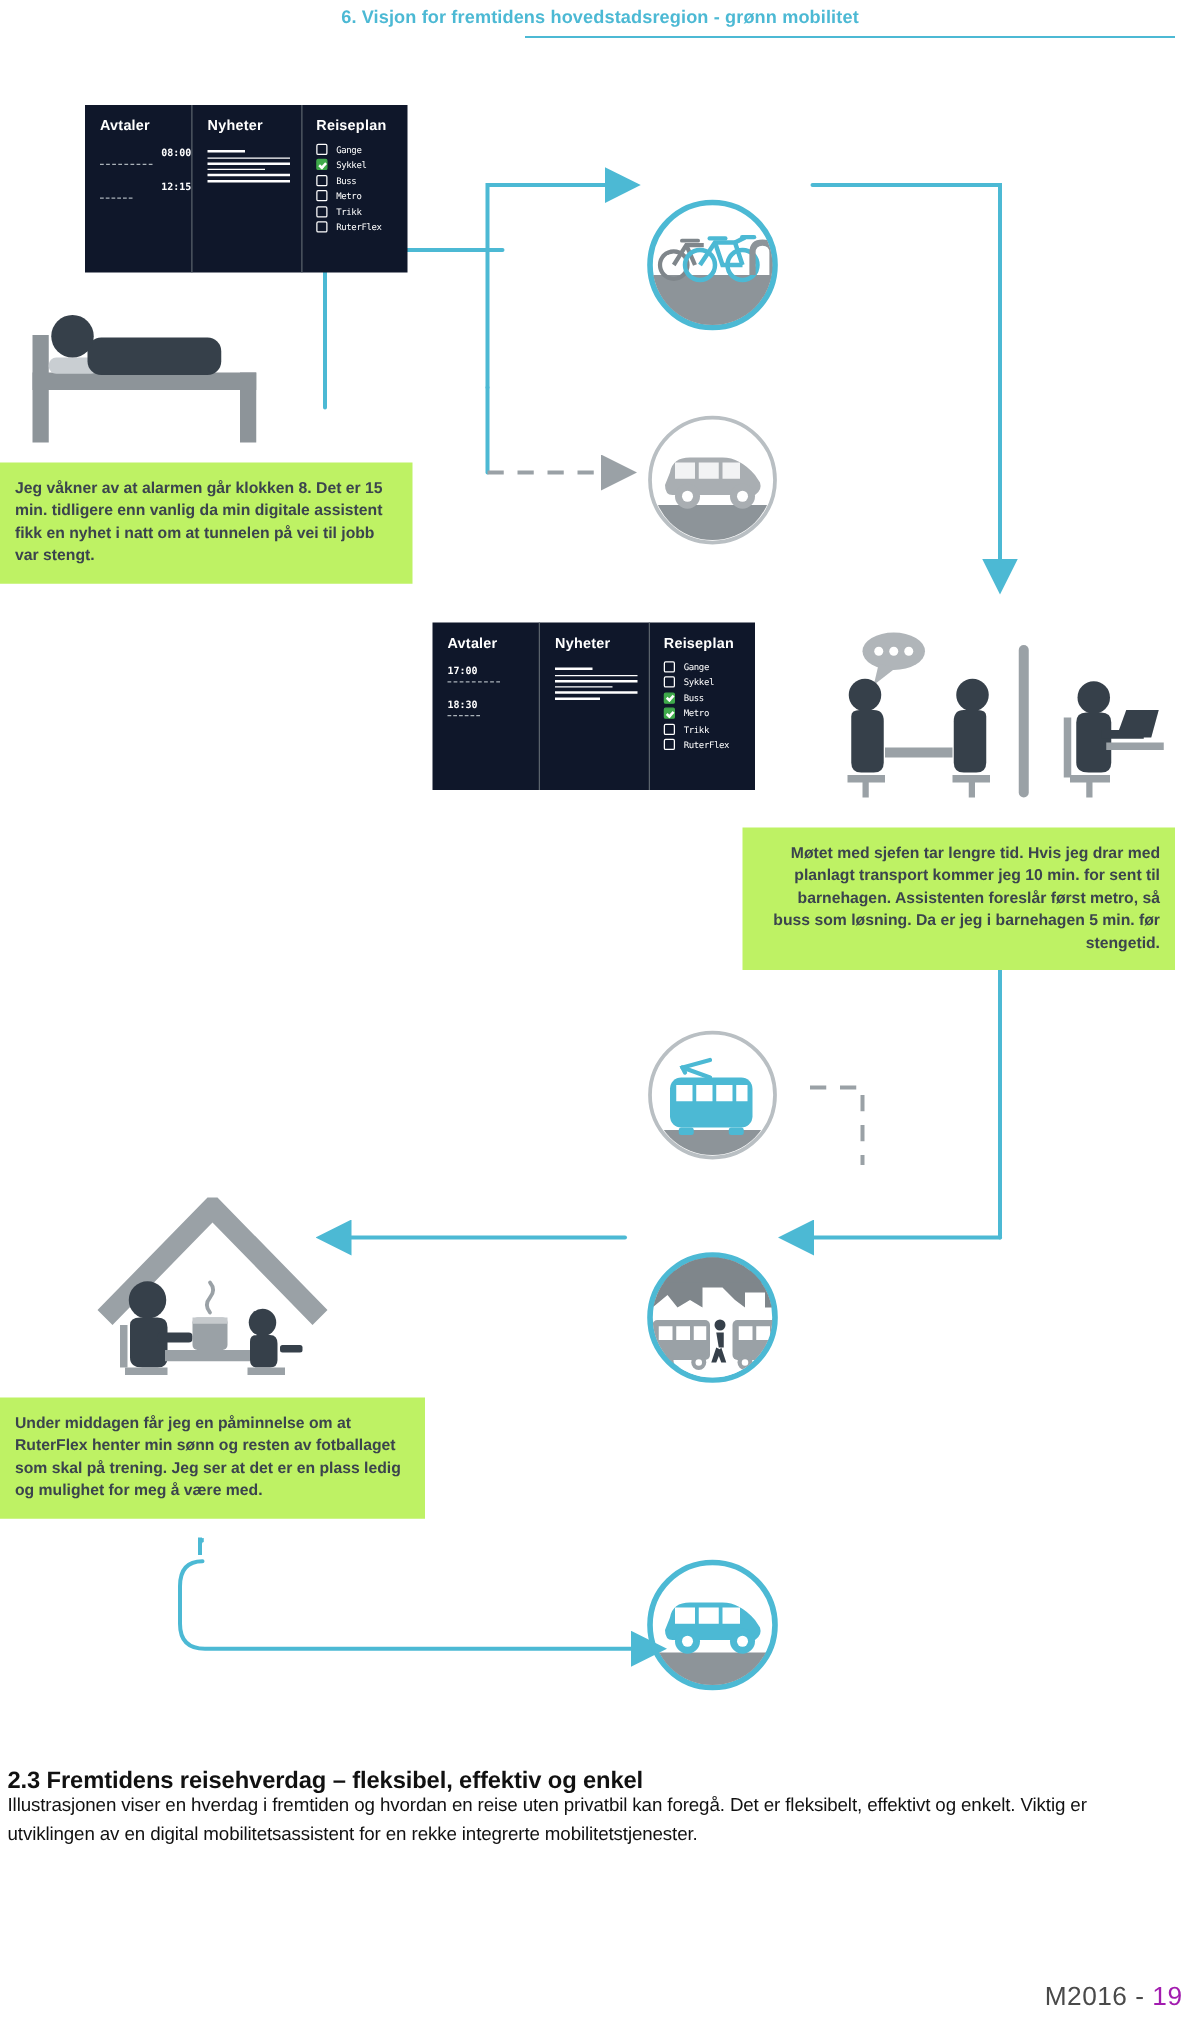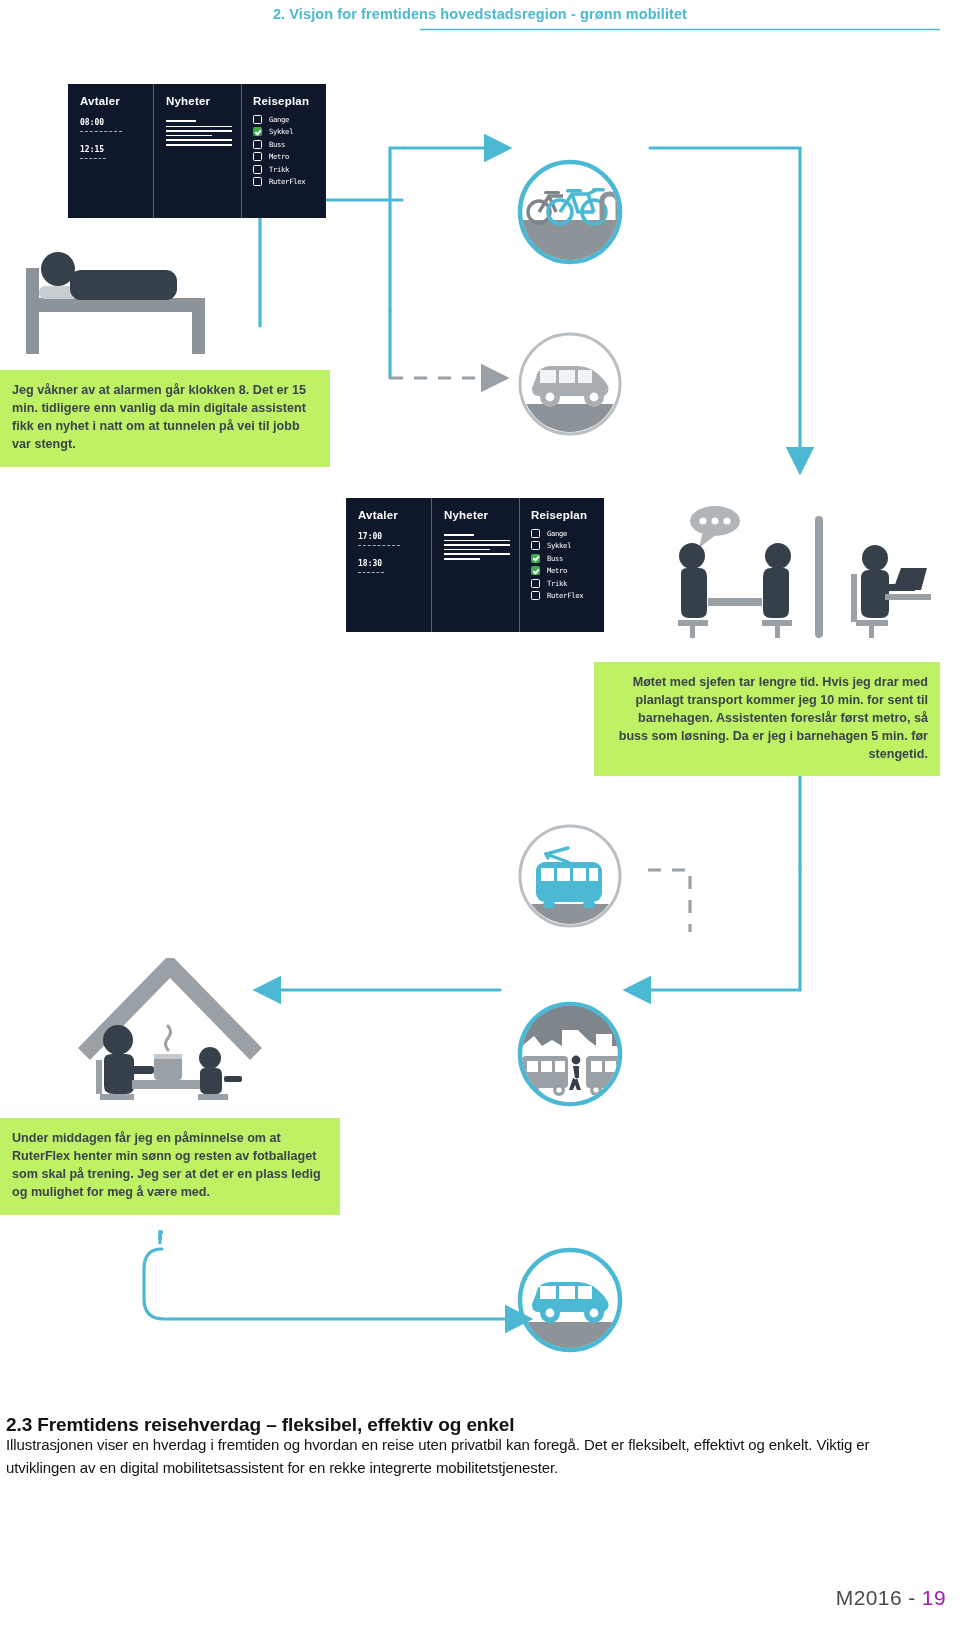--- a/index.html
+++ b/index.html
@@ -87,21 +87,21 @@
   .footer .pg { color: #a21caf; }
 
   svg { display: block; overflow: visible; }
   .abs { position: absolute; }
 </style>
 </head>
 <body>
 
 <div class="page">
 
-  <div class="header">2. Visjon for fremtidens hovedstadsregion - grønn mobilitet</div>
+  <div class="header">6. Visjon for fremtidens hovedstadsregion - grønn mobilitet</div>
   <svg class="abs" style="left:420px; top:28px;" width="520" height="3">
     <line x1="0" y1="1.5" x2="520" y2="1.5" stroke="#4cb9d4" stroke-width="1.6"></line>
   </svg>
 
   <svg class="abs" style="left:0px; top:60px;" width="960" height="1400">
     <defs>
       <marker id="ah" markerWidth="9" markerHeight="9" refX="1" refY="4.5" orient="auto">
         <path d="M0,0 L9,4.5 L0,9 z" fill="#4cb9d4"></path>
       </marker>
       <marker id="ahg" markerWidth="9" markerHeight="9" refX="1" refY="4.5" orient="auto">
@@ -144,23 +144,23 @@
     </defs>
   </svg>
 
   <svg class="abs" style="left:252px; top:180px;" width="160" height="150">
     <path d="M8,146 L8,36 Q8,20 26,20 L150,20" fill="none" stroke="#4cb9d4" stroke-width="3.2" stroke-linecap="round"></path>
   </svg>
 
   <div class="app-card" style="left:68px; top:84px; width:258px; height:134px;">
     <div class="app-col divider" style="width:86px; padding:11px 0 0 12px;">
       <div class="app-col-title" style="font-size:11.5px; margin-bottom:11px;">Avtaler</div>
-      <div class="appt-time" style="font-size:8px;">08:00</div>
+      <div class="appt-time" style="font-size:8px;text-align:right;">08:00</div>
       <div class="appt-dash" style="width:42px; margin:4px 0 13px 0;"></div>
-      <div class="appt-time" style="font-size:8px;">12:15</div>
+      <div class="appt-time" style="font-size:8px;text-align:right;">12:15</div>
       <div class="appt-dash" style="width:26px; margin:4px 0 0 0;"></div>
     </div>
     <div class="app-col divider" style="width:88px; padding:11px 0 0 12px;">
       <div class="app-col-title" style="font-size:11.5px; margin-bottom:13px;">Nyheter</div>
       <div class="news-line" style="width:30px;"></div>
       <div class="news-line" style="width:66px; margin-top:4px;"></div>
       <div class="news-line" style="width:66px; margin-top:3px;"></div>
       <div class="news-line" style="width:46px; margin-top:3px;"></div>
       <div class="news-line" style="width:66px; margin-top:3px;"></div>
       <div class="news-line" style="width:66px; margin-top:3px;"></div>

